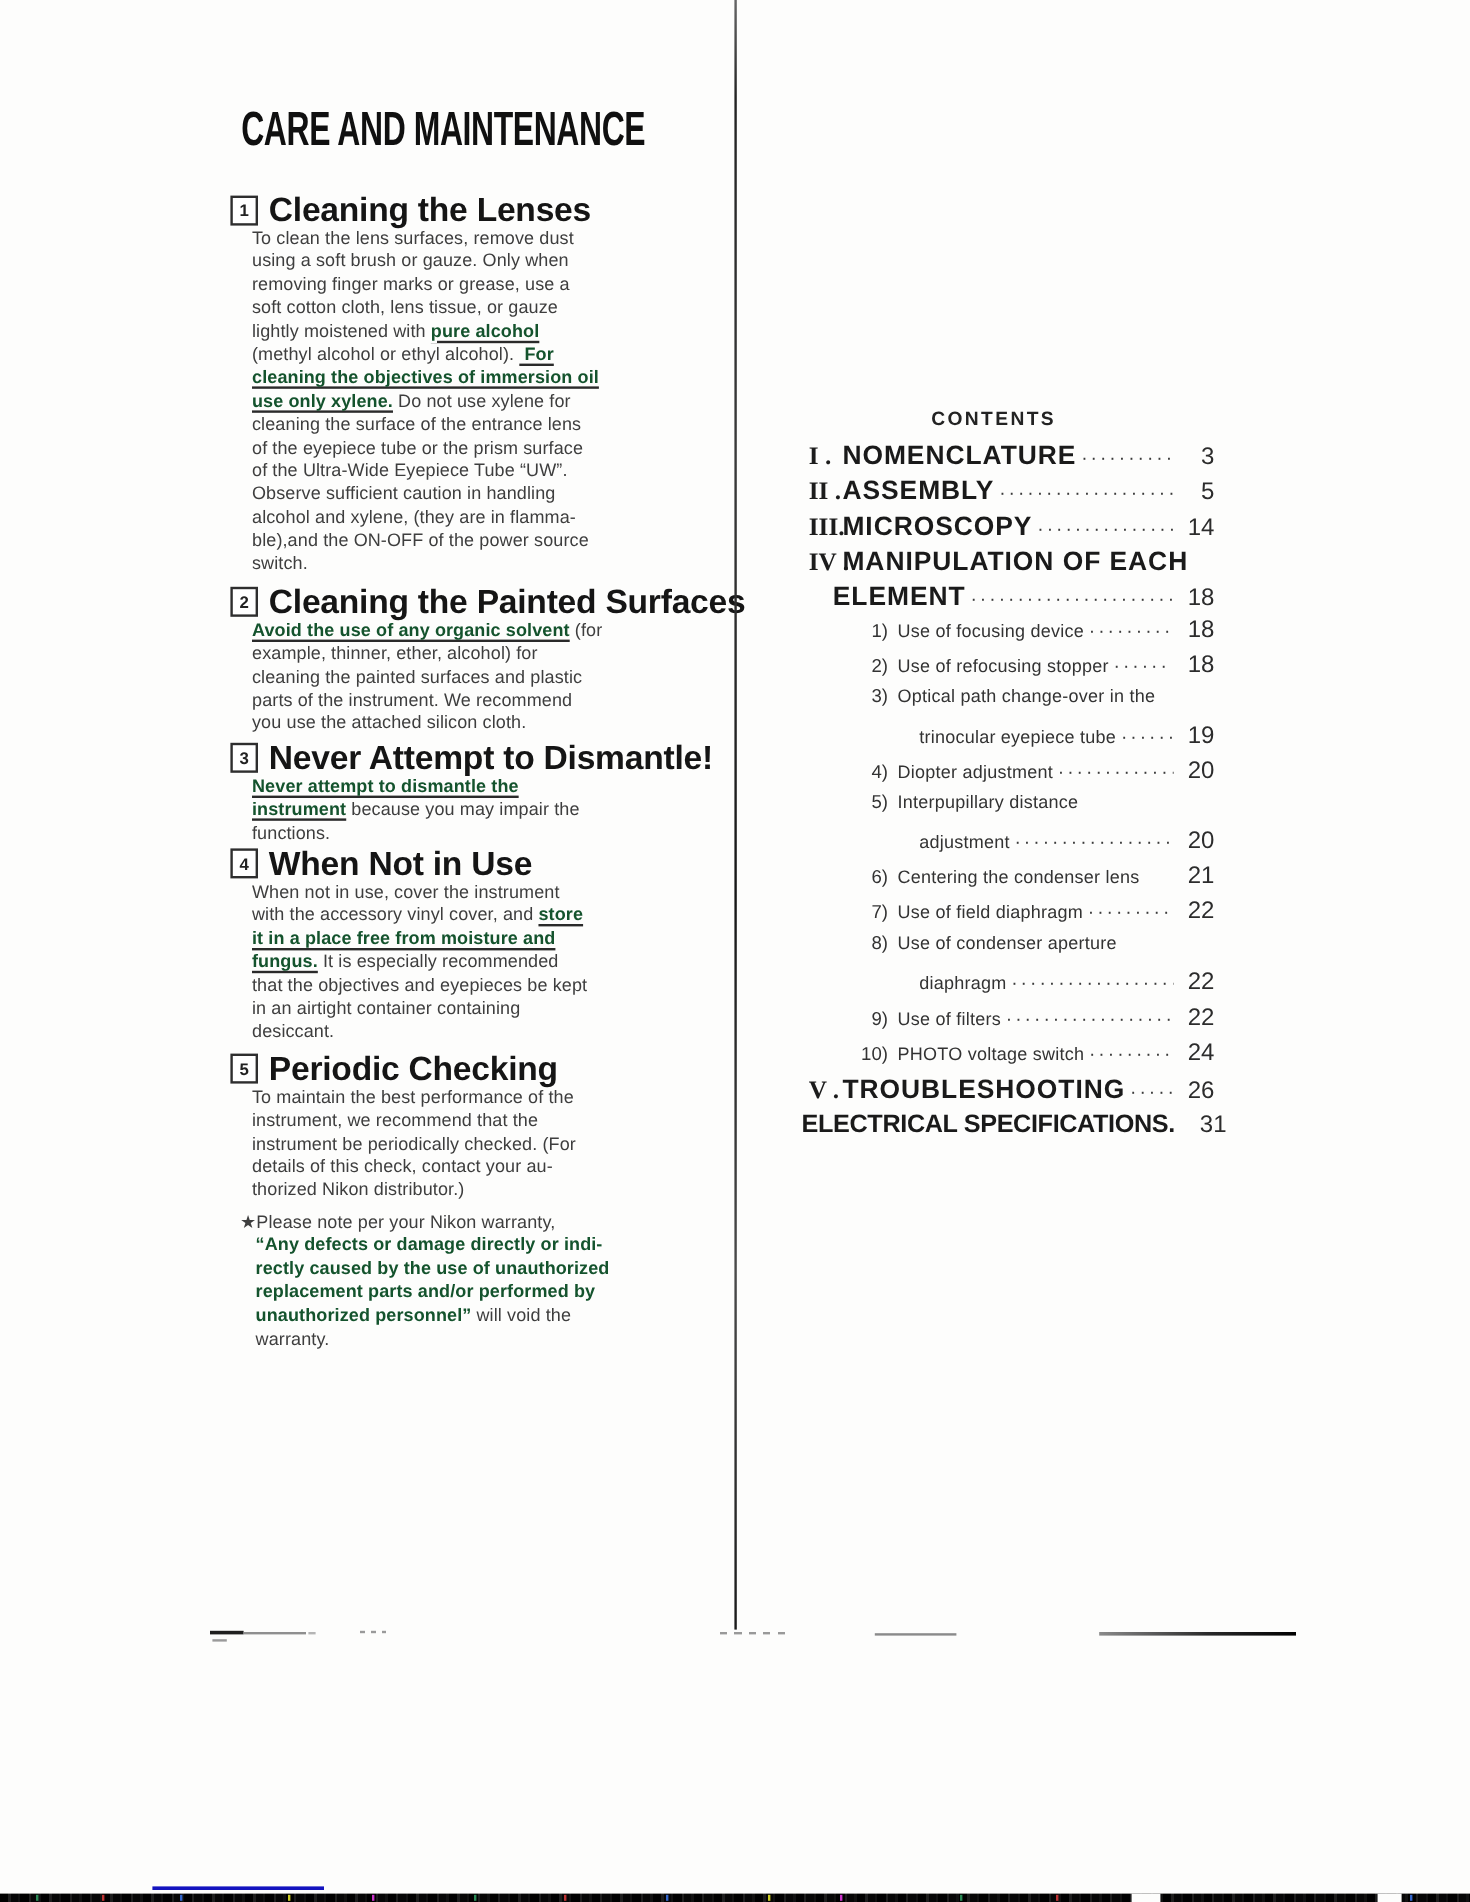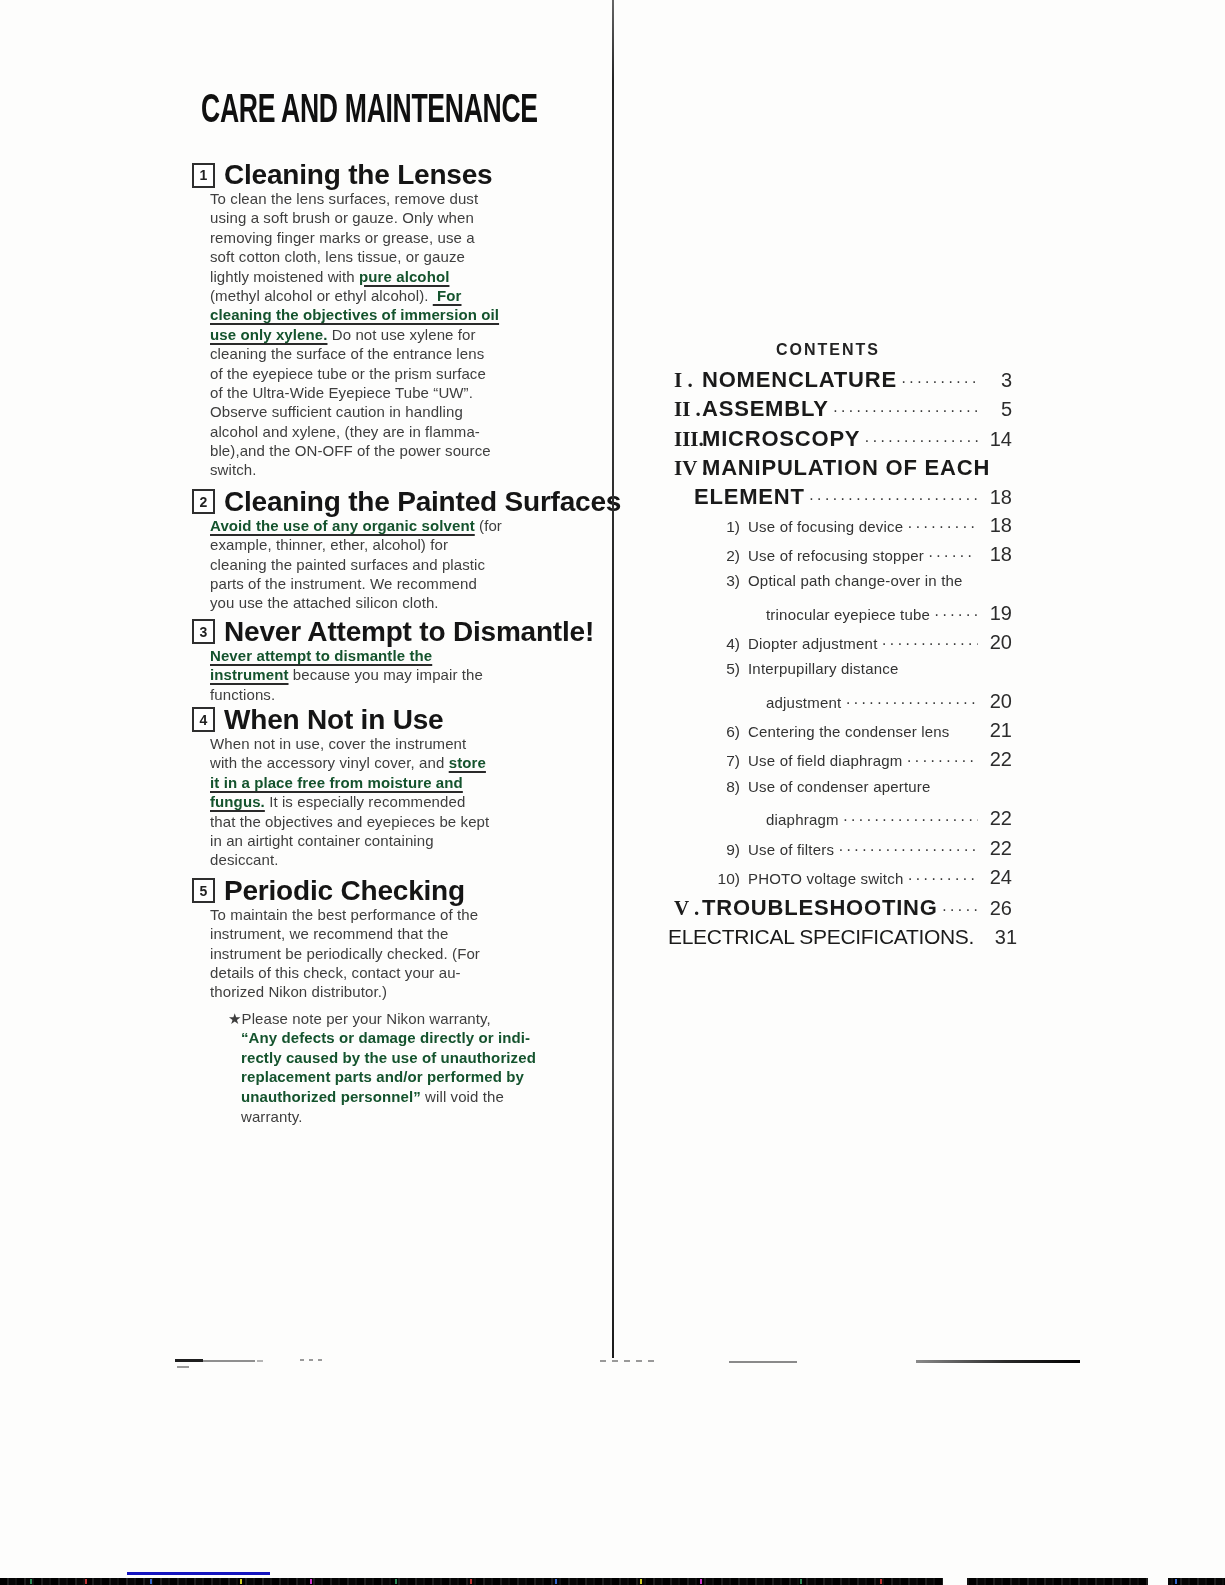--- a/index.html
+++ b/index.html
@@ -28,41 +28,41 @@
     width:19px;height:21px;border:2px solid #2e2e2e;
     font-size:14px;font-weight:bold;color:#222;flex:0 0 auto;
     background:#fff;
   }
   .sec-title{margin-left:9px;font-size:28px;font-weight:bold;color:#151515;letter-spacing:-0.2px;white-space:pre;}
   .sec-body{margin:2px 0 0 18px;}
   .ln{height:19.4px;line-height:19.4px;font-size:15px;color:#3e3e3e;letter-spacing:0.1px;white-space:pre;}
   .b{font-weight:bold;color:#14532d;}
   .u{text-decoration:underline;text-decoration-thickness:1.6px;text-underline-offset:2.5px;text-decoration-color:#2a2a2a;}
   .note{margin-top:7px;margin-left:8px;}
-  .note .ln{height:19.6px;line-height:19.6px;margin-left:28px;}
+  .note .ln{height:19.6px;line-height:19.6px;}
   .note .indent{padding-left:13px;}
   
   .vrule{
     position:absolute;left:612px;top:0;width:2px;height:1358px;
     background:linear-gradient(180deg,#666 0%,#232323 6%,#3a3a3a 28%,#161616 55%,#4a4a4a 78%,#1a1a1a 100%);
   }
   
   .toc{position:absolute;left:658px;top:341px;width:354px;}
   .c-title{height:26px;text-align:center;font-size:16px;font-weight:bold;letter-spacing:2px;color:#232323;padding-right:14px;}
   .c-row{display:flex;align-items:baseline;height:29.35px;}
   .c-rnum{font-family:"Liberation Serif","DejaVu Serif",serif;font-weight:bold;font-size:21px;width:28px;flex:0 0 auto;color:#1c1c1c;white-space:pre;}
   .c-snum{width:82px;flex:0 0 auto;text-align:right;margin-right:8px;font-size:15.5px;color:#333;white-space:pre;}
   .c-label{white-space:pre;}
   .r-main{padding-left:16px;}
   .r-main .c-label,.r-mcont .c-label{font-size:22px;font-weight:bold;letter-spacing:0.8px;color:#1a1a1a;}
   .r-mcont{padding-left:36px;}
   .r-sub .c-label,.r-scont .c-label{font-size:15px;letter-spacing:0.2px;color:#333;}
   .r-scont{padding-left:108px;}
   .r-elec{padding-left:10px;}
-  .r-elec .c-label{font-size:21px;font-weight:normal;letter-spacing:-0.3px;color:#1a1a1a;}
+  .r-elec .c-label{font-size:21px;font-weight:bold;letter-spacing:-0.3px;color:#1a1a1a;}
   .c-dots{flex:1;min-width:0;overflow:hidden;text-align:right;font-size:16px;letter-spacing:2.5px;color:#3a3a3a;white-space:nowrap;padding:0 5px 0 4px;}
   .c-page{min-width:34px;flex:0 0 auto;text-align:right;font-size:20px;color:#2c2c2c;white-space:pre;}
   
   .hmark{position:absolute;}
   .m1 {left:175px;top:1359px;width:28px;height:2.5px;background:#1f1f1f;}
   .m1b{left:203px;top:1359.5px;width:52px;height:2px;background:#8f8f8f;}
   .m1c{left:257px;top:1360px;width:6px;height:1.5px;background:#b5b5b5;}
   .m1d{left:177px;top:1366px;width:12px;height:1.5px;background:#9a9a9a;}
   .m2 {left:300px;top:1359px;width:26px;height:1.5px;background:repeating-linear-gradient(90deg,#9a9a9a 0 4px,transparent 4px 9px);}
   .m3 {left:600px;top:1360px;width:55px;height:1.5px;background:repeating-linear-gradient(90deg,#999 0 6px,transparent 6px 12px);}

